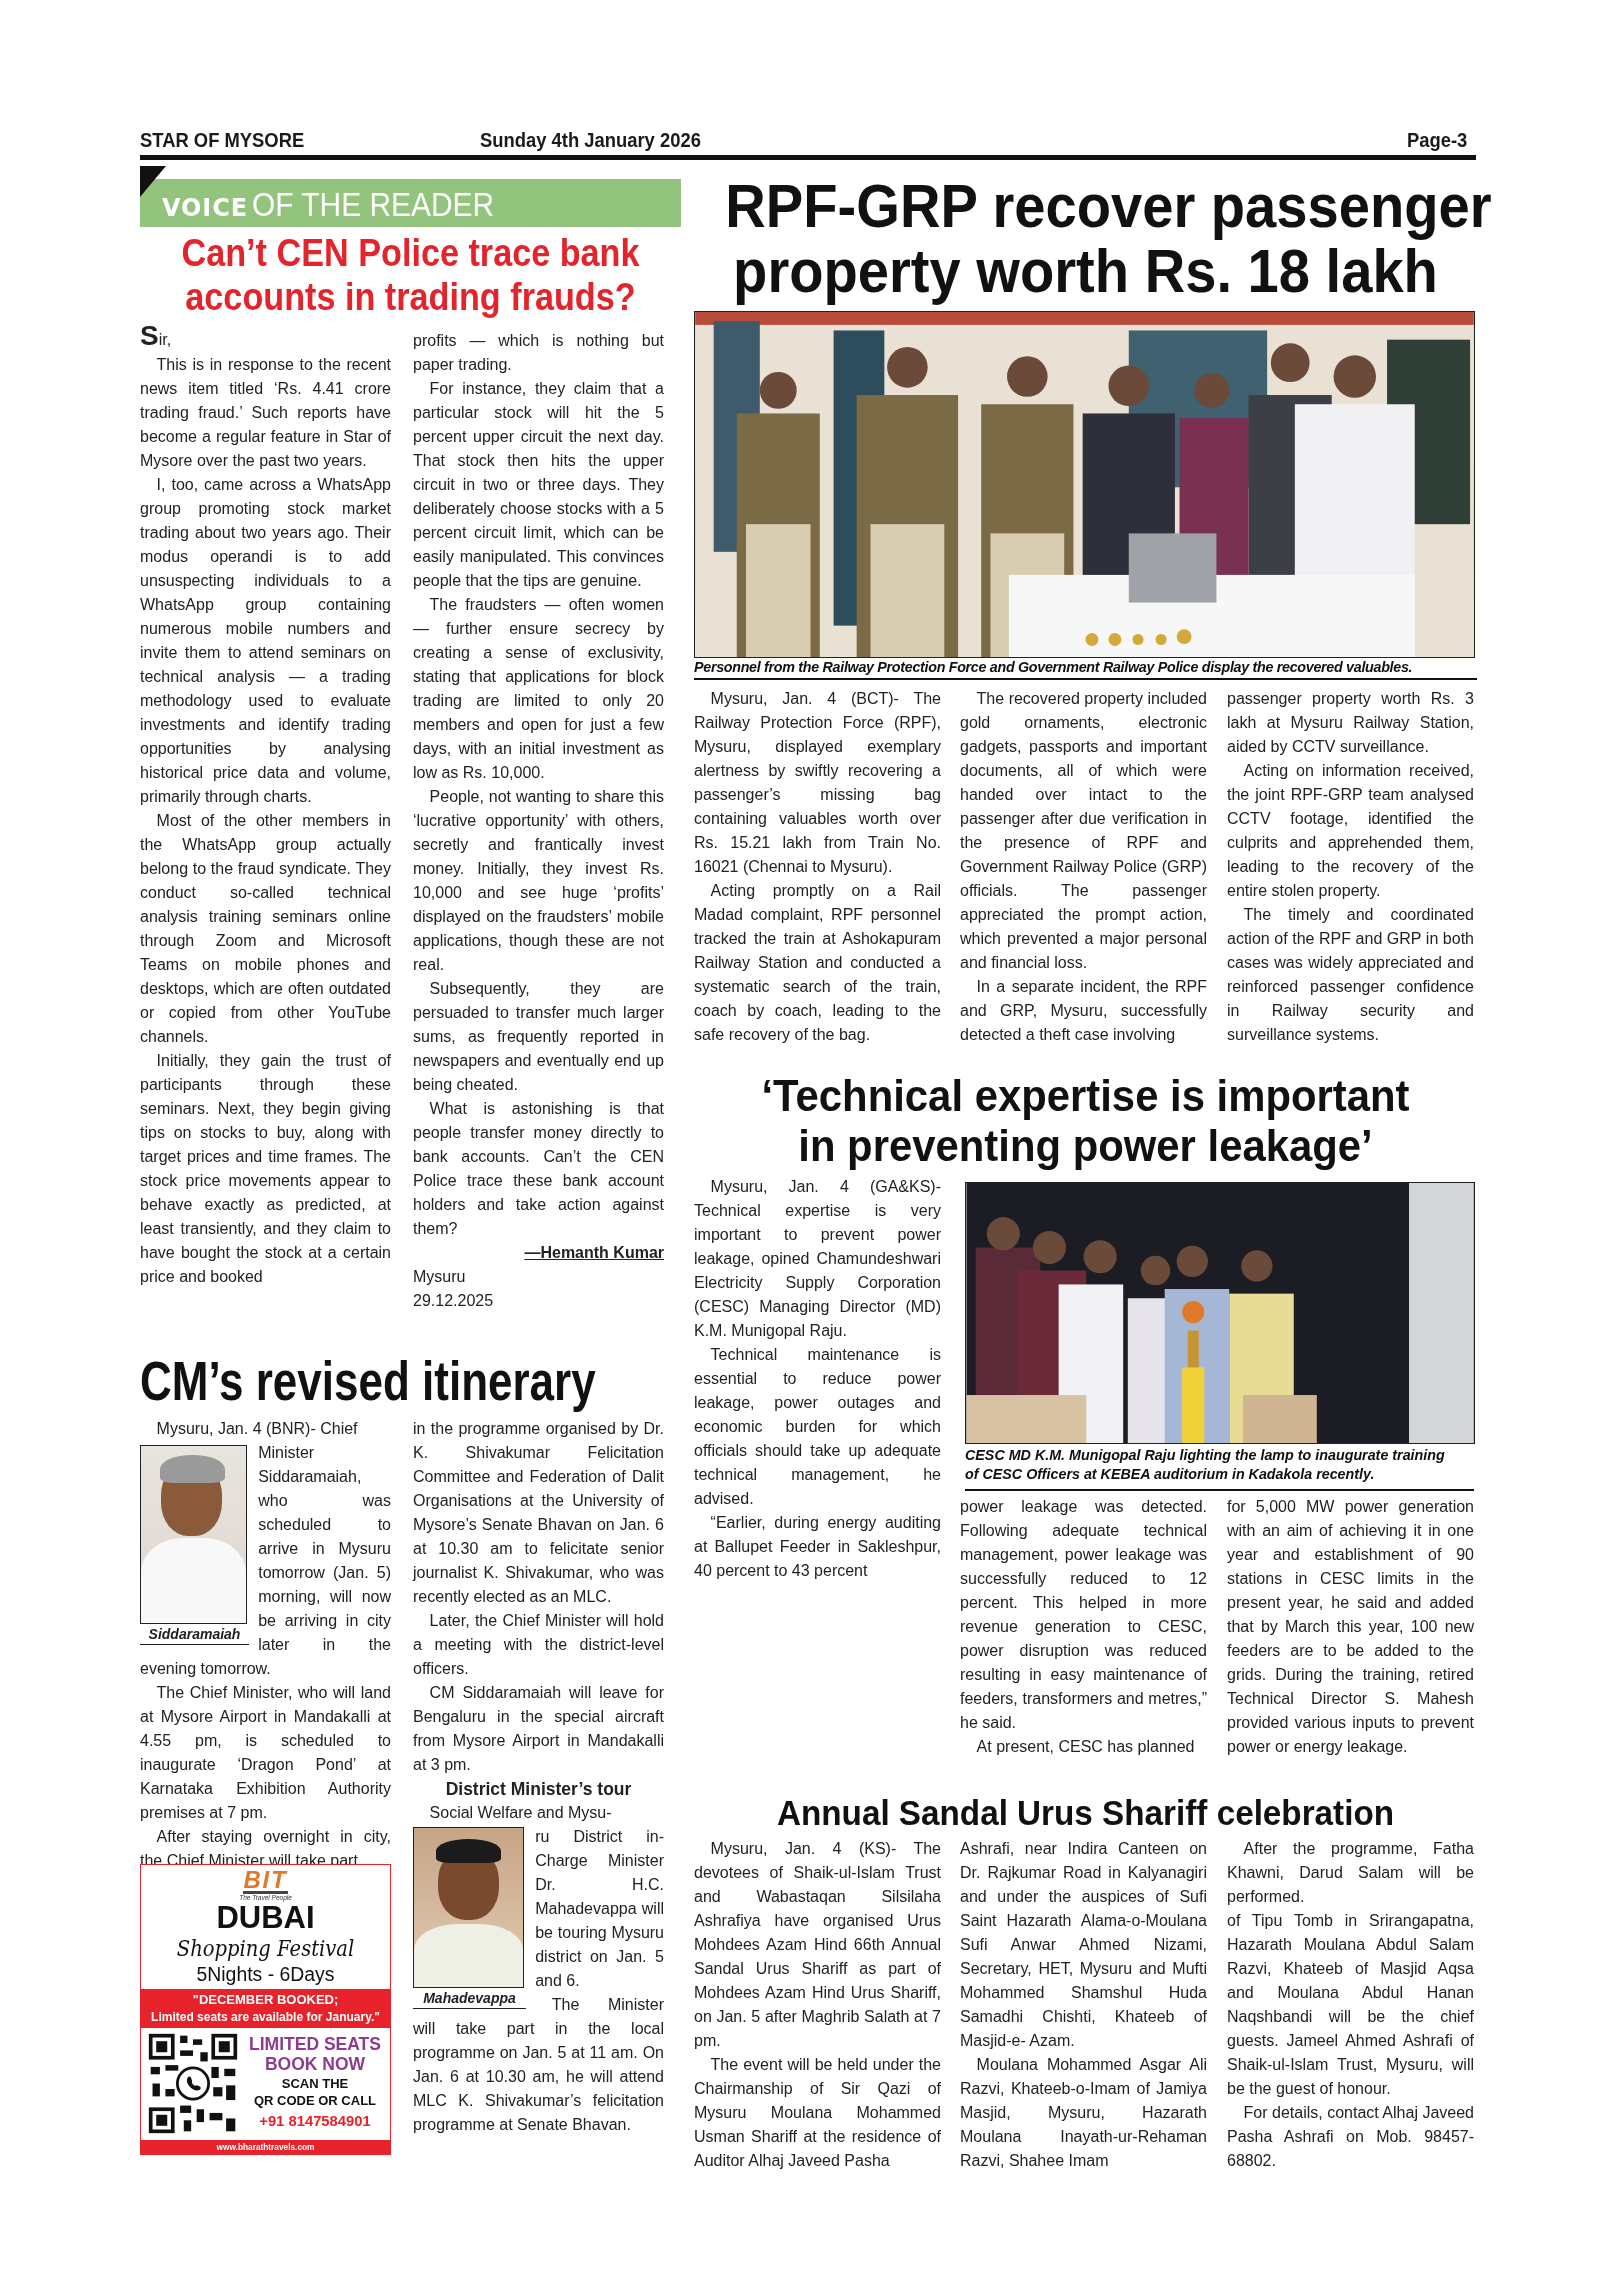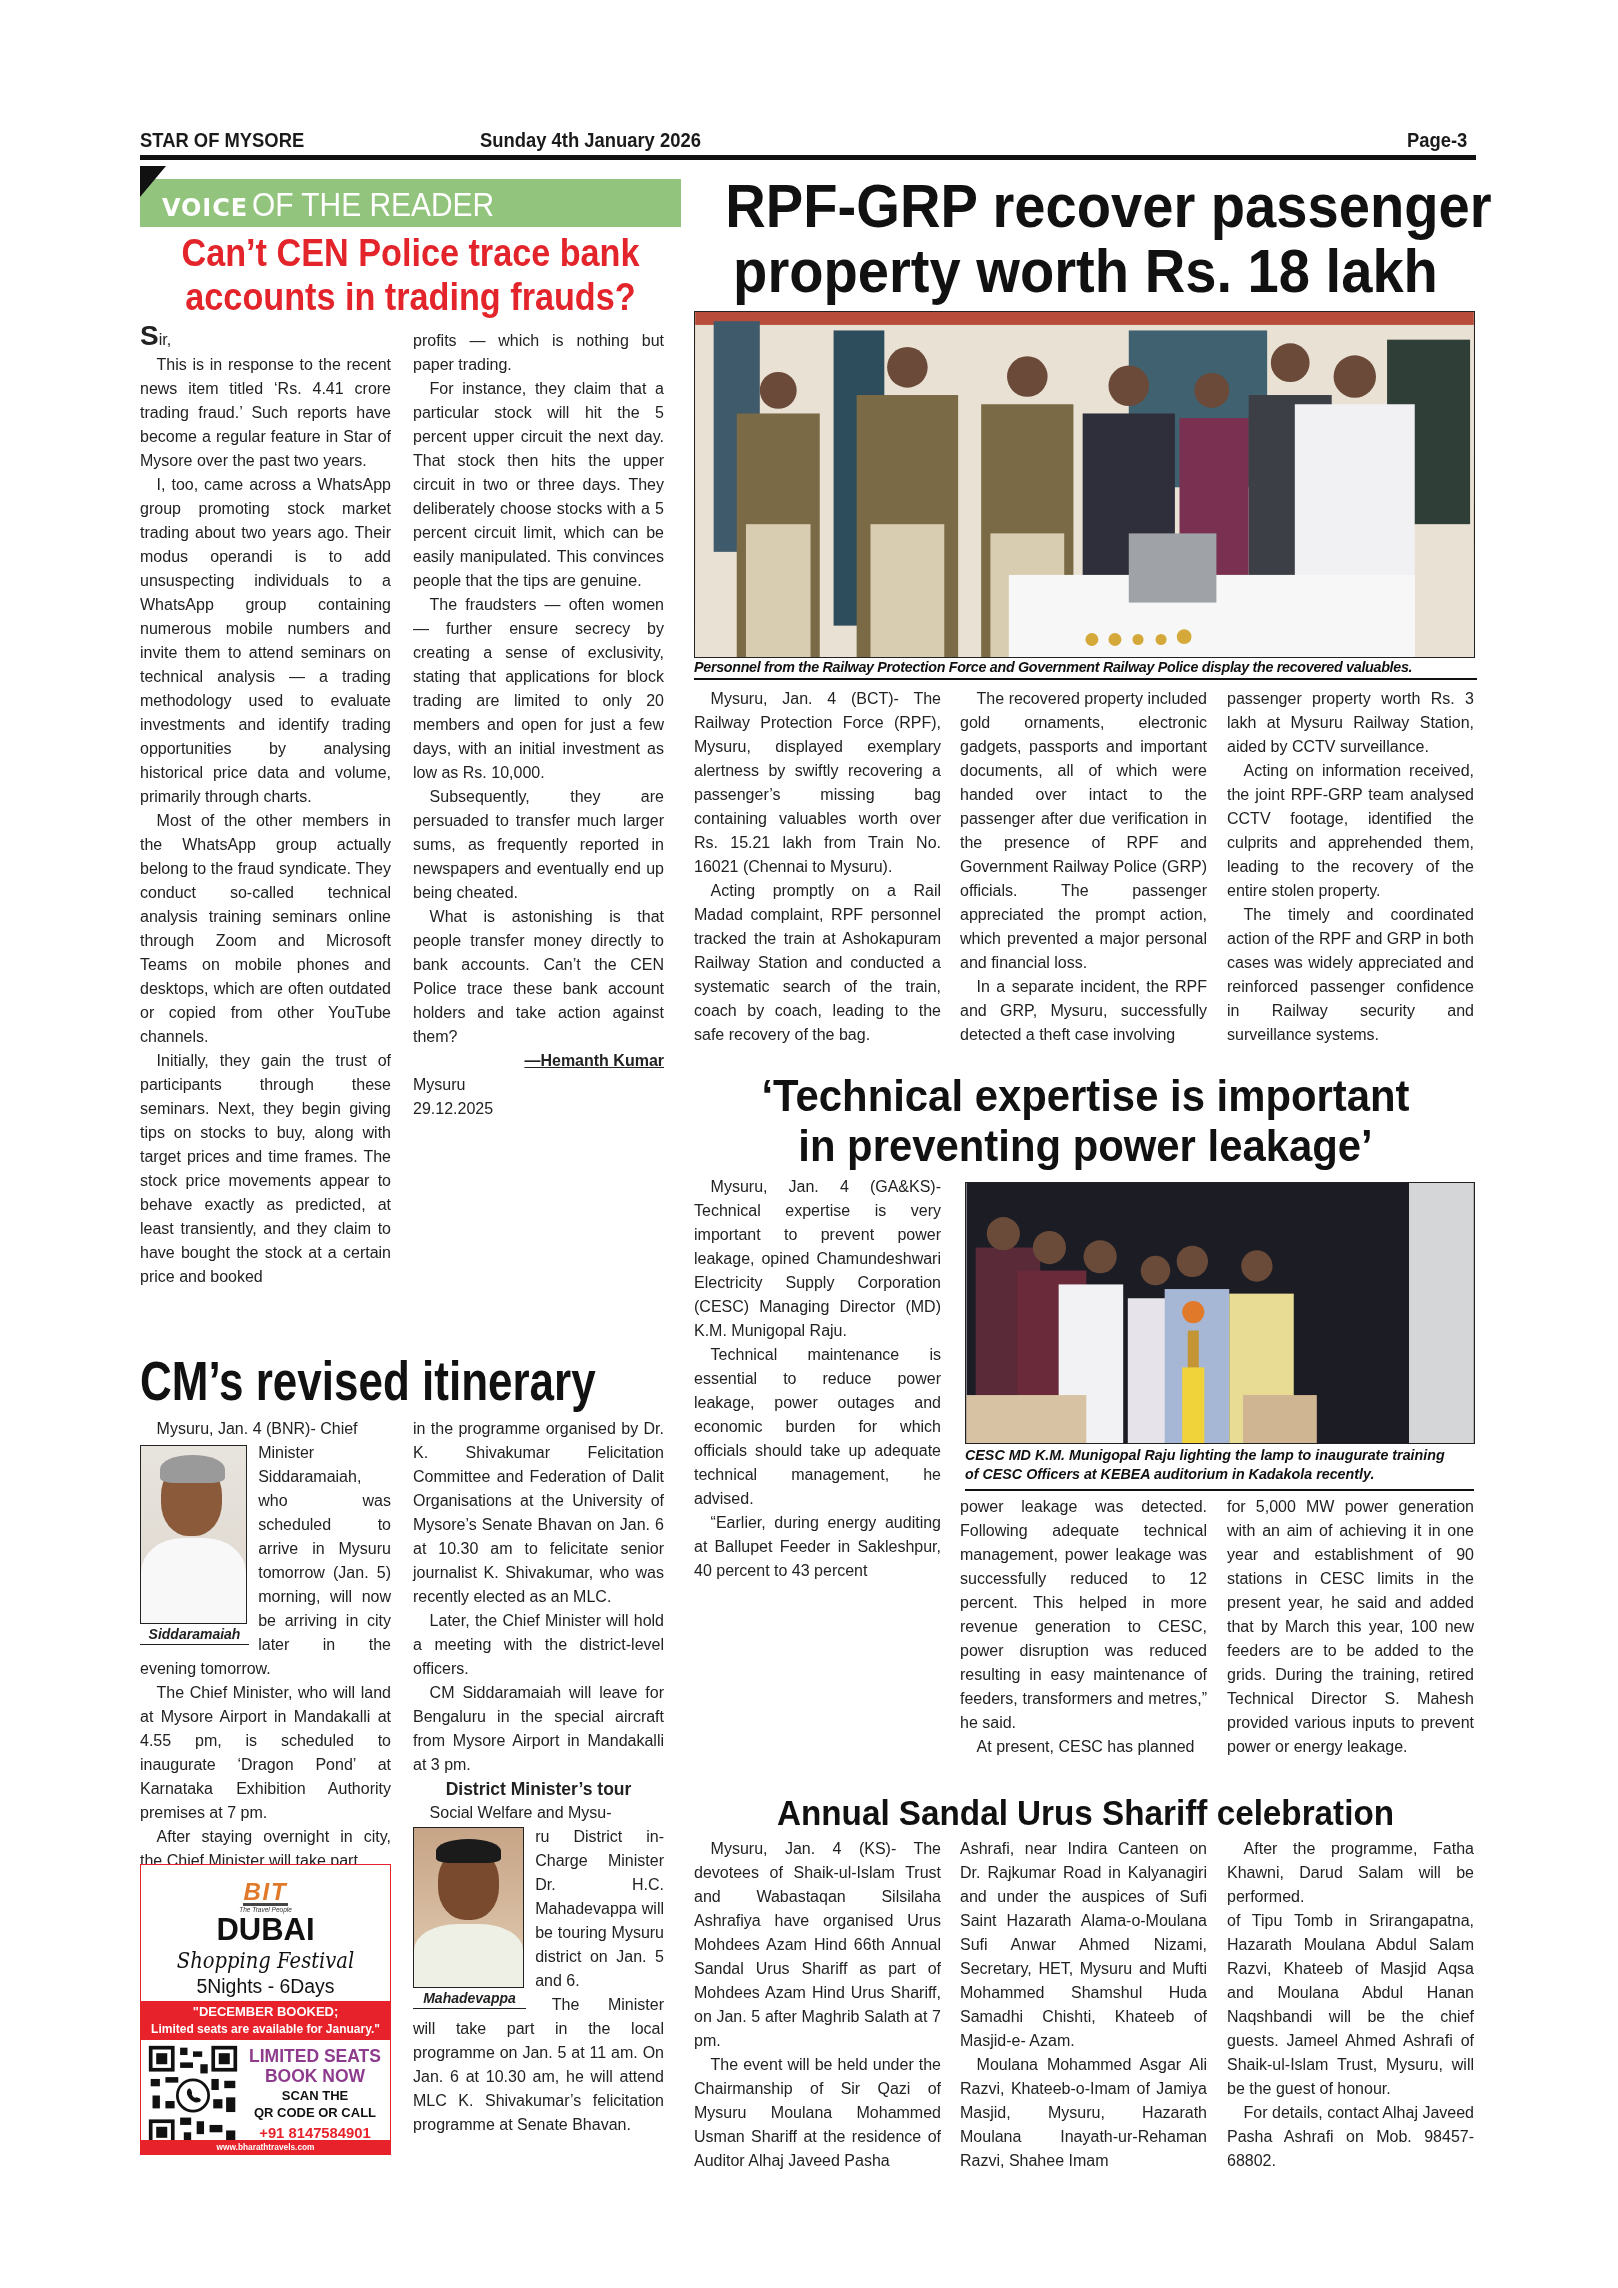--- a/index.html
+++ b/index.html
@@ -40,20 +40,21 @@
     <div style="line-height:26px;"><span class="drop">S</span><span>ir,</span></div>
     <p>This is in response to the recent news item titled ‘Rs. 4.41 crore trading fraud.’ Such reports have become a regular feature in Star of Mysore over the past two years.</p>
     <p>I, too, came across a WhatsApp group promoting stock market trading about two years ago. Their modus operandi is to add unsuspecting individuals to a WhatsApp group containing numerous mobile numbers and invite them to attend seminars on technical analysis — a trading methodology used to evaluate investments and identify trading opportunities by analysing historical price data and volume, primarily through charts.</p>
     <p>Most of the other members in the WhatsApp group actually belong to the fraud syndicate. They conduct so-called technical analysis training seminars online through Zoom and Microsoft Teams on mobile phones and desktops, which are often outdated or copied from other YouTube channels.</p>
     <p>Initially, they gain the trust of participants through these seminars. Next, they begin giving tips on stocks to buy, along with target prices and time frames. The stock price movements appear to behave exactly as predicted, at least transiently, and they claim to have bought the stock at a certain price and booked</p>
   </div>
   <div class="col body-text" style="left:413px;top:329px;width:251px;">
     <p style="text-indent:0">profits — which is nothing but paper trading.</p>
     <p>For instance, they claim that a particular stock will hit the 5 percent upper circuit the next day. That stock then hits the upper circuit in two or three days. They deliberately choose stocks with a 5 percent circuit limit, which can be easily manipulated. This convinces people that the tips are genuine.</p>
     <p>The fraudsters — often women — further ensure secrecy by creating a sense of exclusivity, stating that applications for block trading are limited to only 20 members and open for just a few days, with an initial investment as low as Rs. 10,000.</p>
+    <p>People, not wanting to share this ‘lucrative opportunity’ with others, secretly and frantically invest money. Initially, they invest Rs. 10,000 and see huge ‘profits’ displayed on the fraudsters’ mobile applications, though these are not real.</p>
     <p>Subsequently, they are persuaded to transfer much larger sums, as frequently reported in newspapers and eventually end up being cheated.</p>
     <p>What is astonishing is that people transfer money directly to bank accounts. Can’t the CEN Police trace these bank account holders and take action against them?</p>
     <div style="text-align:right;font-weight:bold;text-decoration:underline;">—Hemanth Kumar</div>
     <div>Mysuru</div>
     <div>29.12.2025</div>
   </div>
 </section>
 
 <section>
   <div class="abs head-black" style="left:694px;top:174px;width:783px;font-size:61px;line-height:65px;">
@@ -219,21 +220,21 @@
       </div>
       <div style="font-style:italic;font-weight:bold;font-size:14px;text-align:center;border-bottom:1.8px solid #222;line-height:20px;">Mahadevappa</div>
     </div>
     <div>ru District in-Charge Minister Dr. H.C. Mahadevappa will be touring Mysuru district on Jan. 5 and 6.</div>
     <p>The Minister will take part in the local programme on Jan. 5 at 11 am. On Jan. 6 at 10.30 am, he will attend MLC K. Shivakumar’s felicitation programme at Senate Bhavan.</p>
   </div>
 </section>
 
 <aside class="abs" style="left:140px;top:1864px;width:249px;height:289px;border:1.8px solid #e8222b;background:#fff;text-align:center;">
   <div style="margin-top:3.7px;">
-    <div style="display:inline-block;font-weight:900;font-style:italic;font-size:24px;color:#e07a2a;letter-spacing:1.8px;border-bottom:3.7px solid #444;line-height:22px;margin-top:12px;">BIT</div>
+    <div style="display:inline-block;font-weight:900;font-style:italic;font-size:24px;color:#e07a2a;letter-spacing:1.8px;border-bottom:3.7px solid #444;line-height:22px;">BIT</div>
     <div style="font-size:6.5px;font-style:italic;color:#333;">The Travel People</div>
   </div>
   <div style="font-weight:bold;font-size:31px;line-height:33px;color:#111;">DUBAI</div>
   <div style="font-family:'DejaVu Serif',serif;font-style:italic;font-size:23px;line-height:28px;color:#111;transform:scaleX(0.85);white-space:nowrap;">Shopping Festival</div>
   <div style="font-size:19.4px;line-height:24px;color:#111;">5Nights - 6Days</div>
   <div style="background:#e8222b;color:#fff;font-weight:bold;font-size:13px;line-height:16.6px;padding:2.8px 0;margin-top:3.7px;">
     <div>"DECEMBER  BOOKED;</div>
     <div style="font-size:12px;white-space:nowrap;">Limited seats are available for January."</div>
   </div>
   <div style="position:relative;height:111px;">

